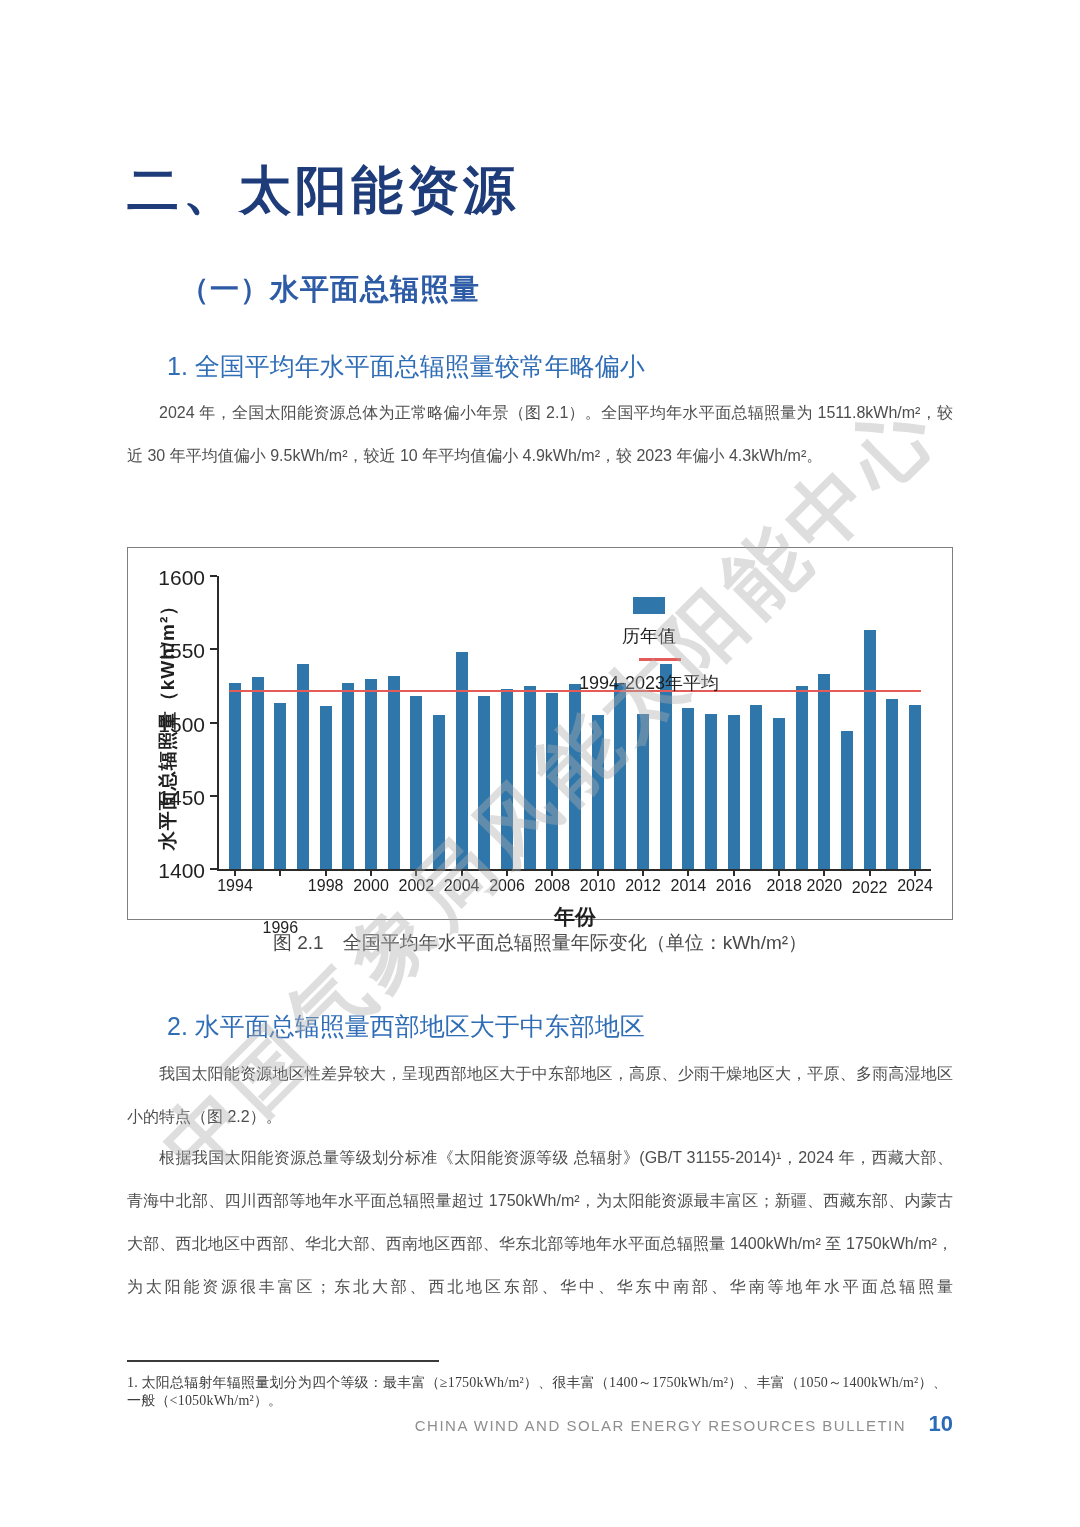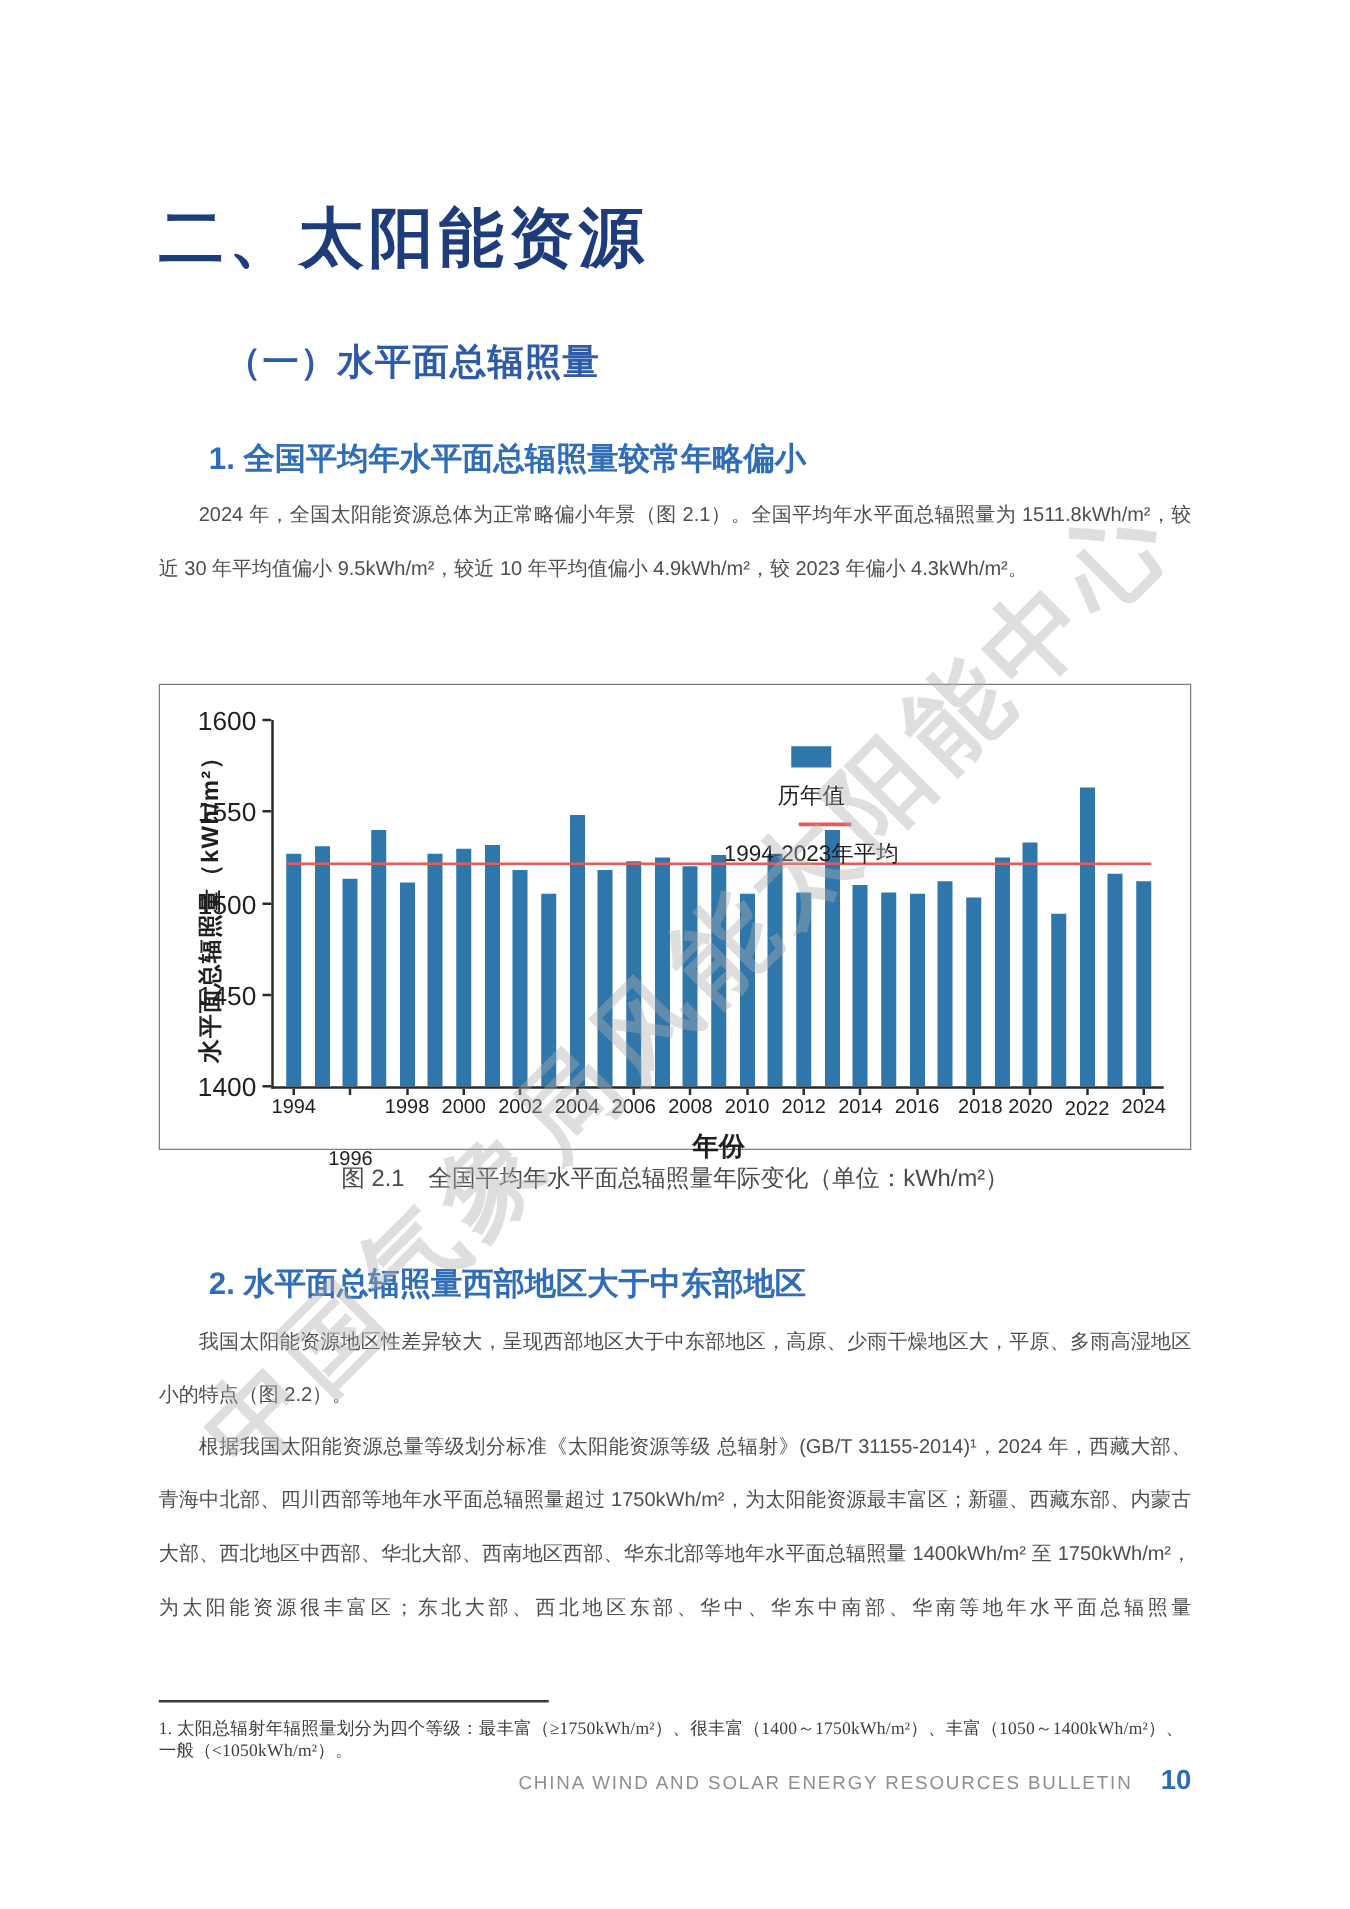--- a/index.html
+++ b/index.html
@@ -18,21 +18,21 @@
   .title{
     position:absolute;left:127px;top:156px;margin:0;
     font-family:"Liberation Serif",serif;font-weight:700;font-size:52px;
     color:#1e3b7a;letter-spacing:4px;
   }
   .section1{
     position:absolute;left:180px;top:270px;margin:0;
     font-size:29px;font-weight:700;color:#2d5ba6;letter-spacing:1px;
   }
   .subhead{
-    position:absolute;margin:0;font-size:25px;font-weight:700;color:#2f6db6;
+    position:absolute;margin:0;font-size:25px;font-weight:400;color:#2f6db6;
   }
   .sub1{left:167px;top:350px;}
   .sub2{left:167px;top:1010px;text-align:right;}
   
   .para{
     position:absolute;left:127px;width:826px;margin:0;
     font-size:16px;line-height:43px;color:#4e4e4e;
     text-align:justify;text-indent:2em;
   }
   .p1{top:391px;}

